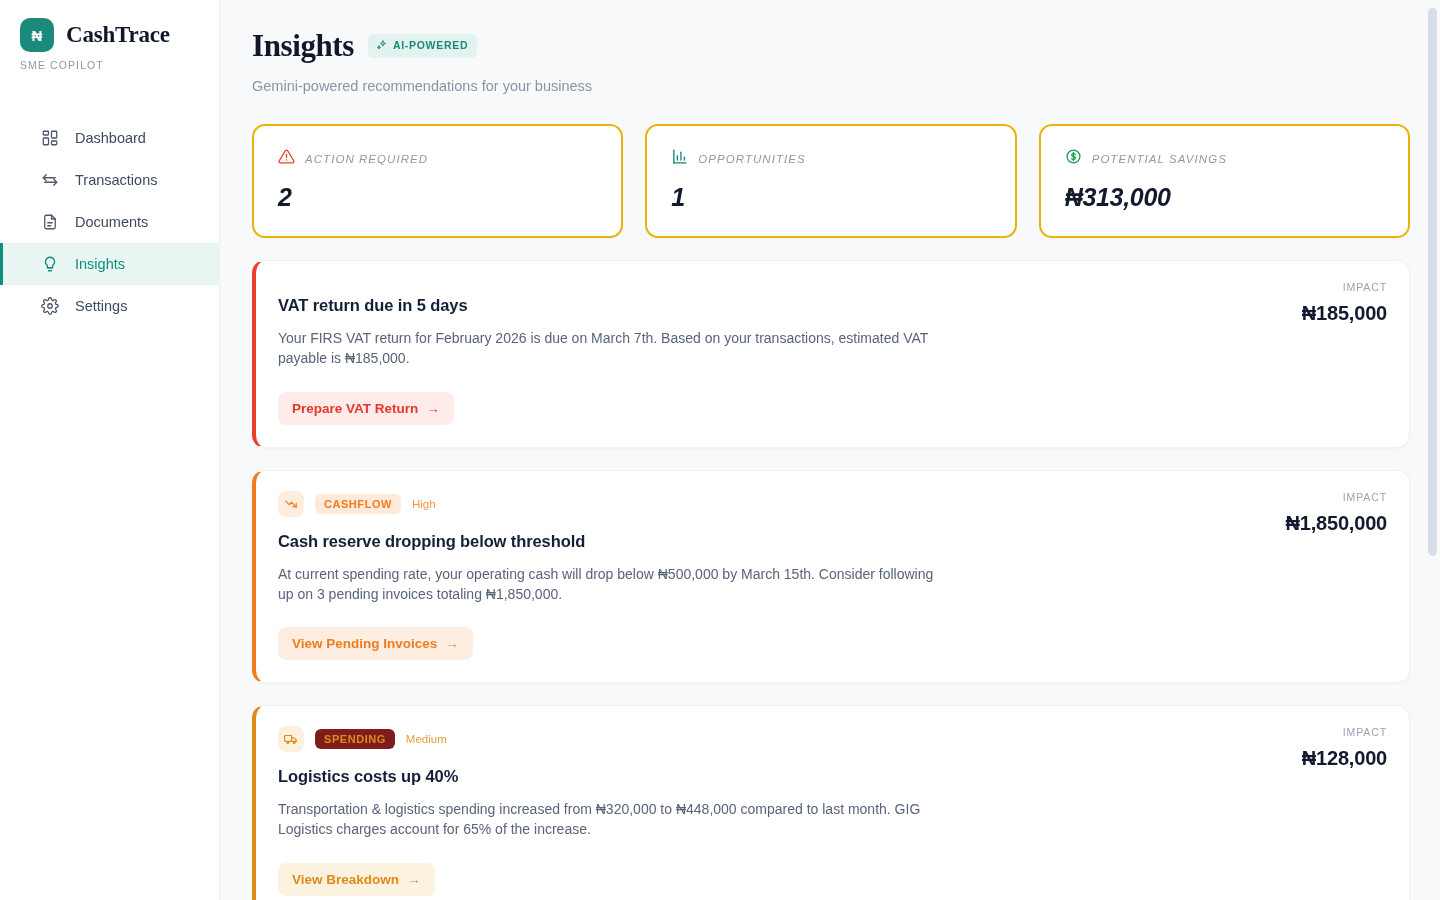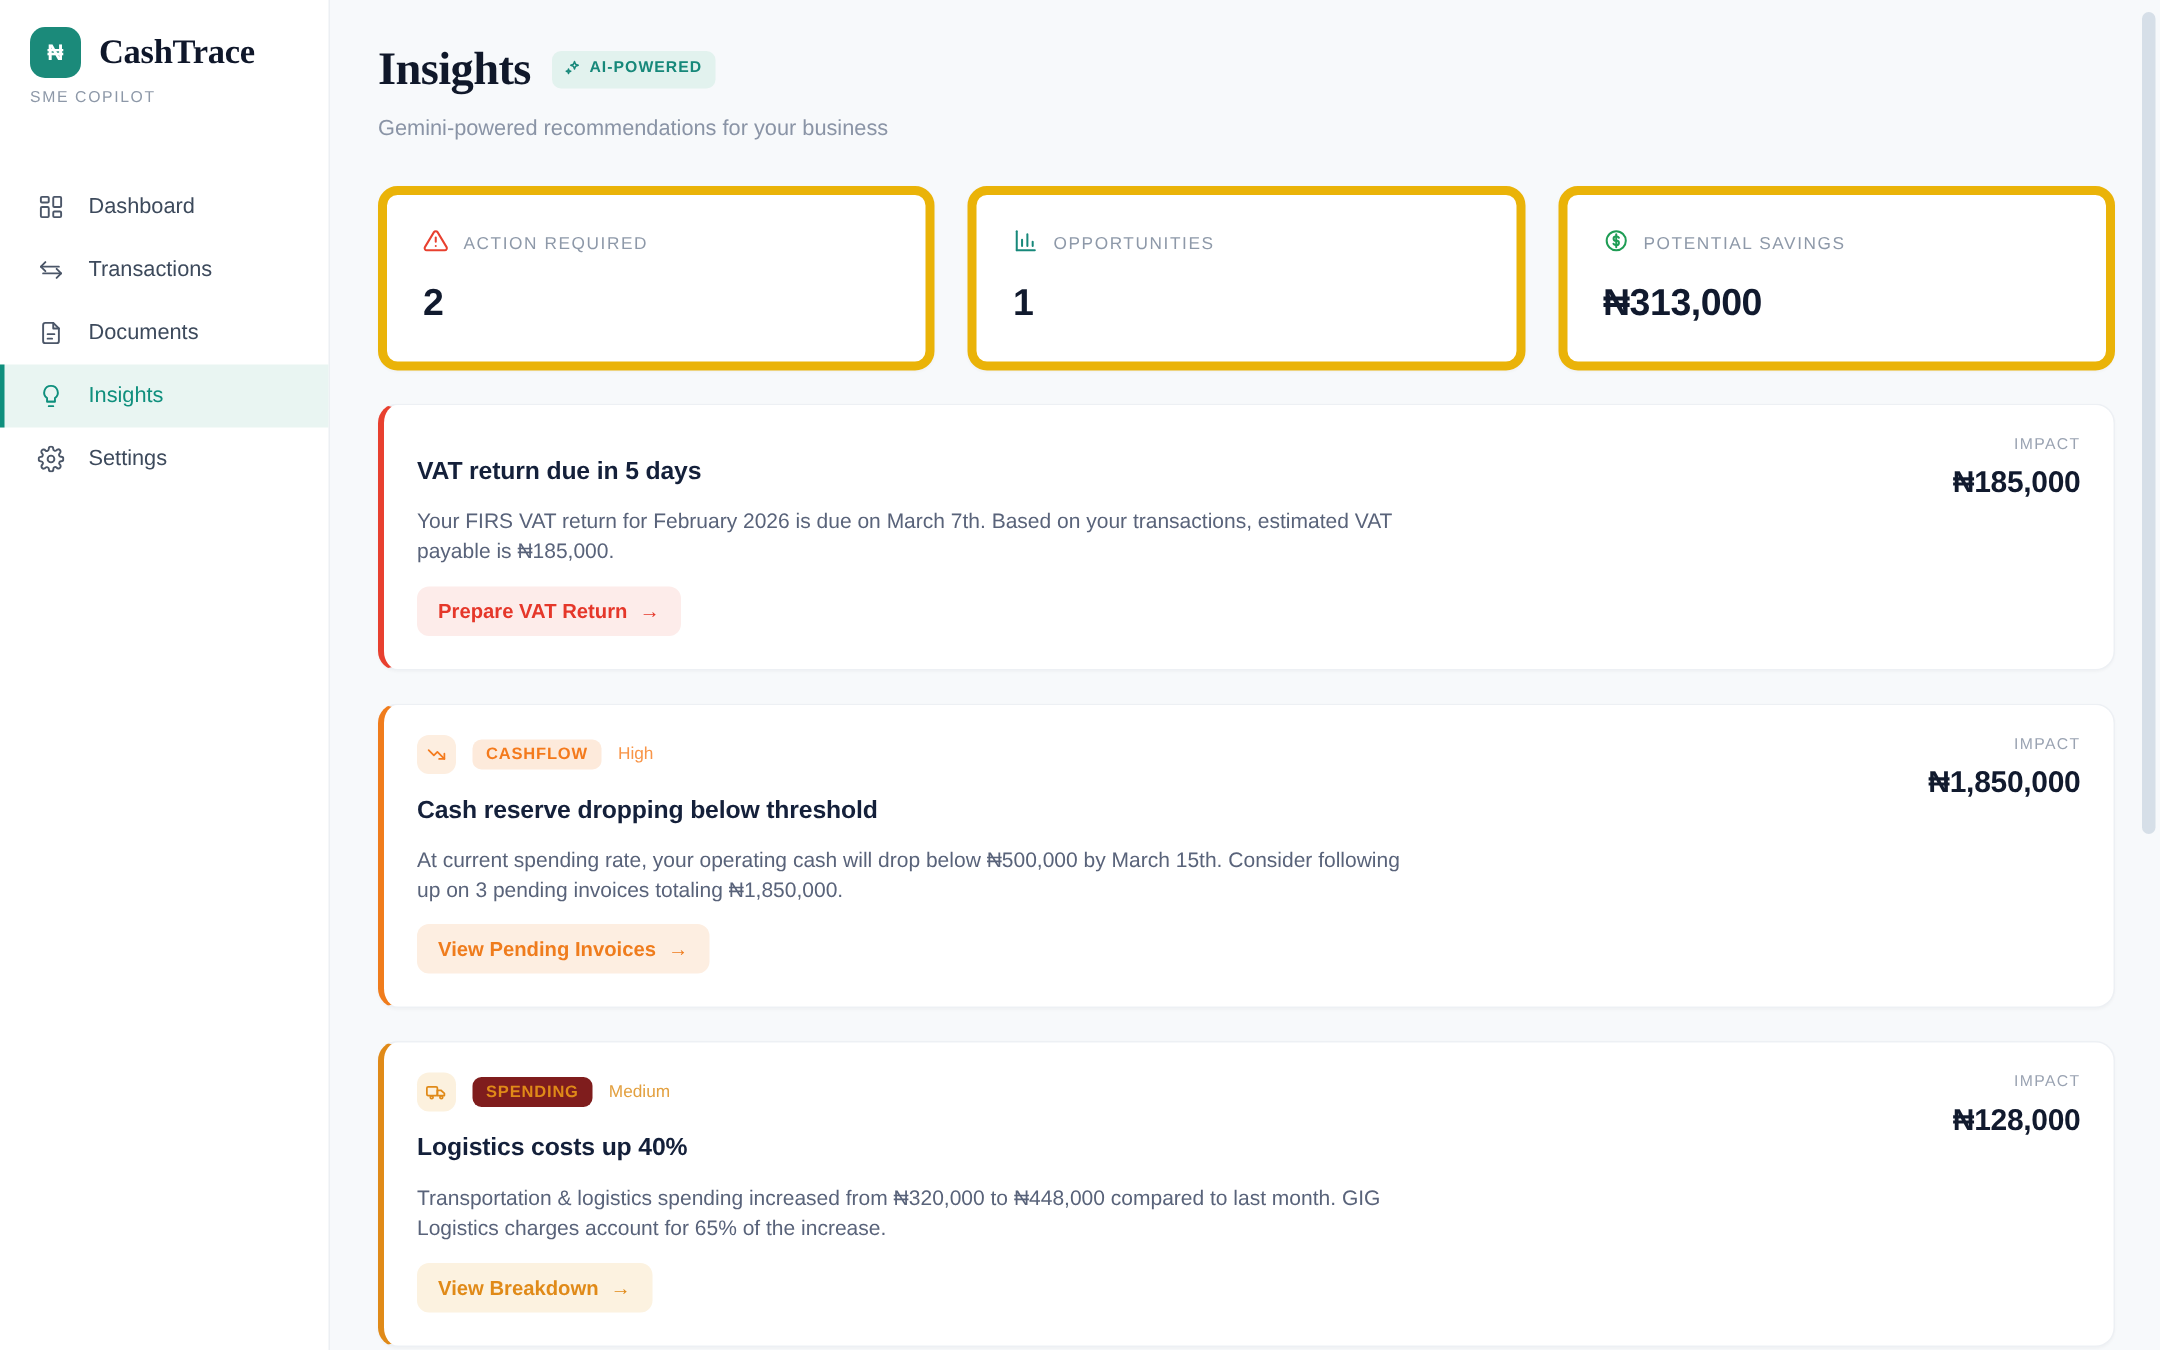--- a/index.html
+++ b/index.html
@@ -69,21 +69,21 @@
   }
 
   .nav {
     margin-top: 46px;
   }
   .nav-item {
     display: flex;
     align-items: center;
     gap: 16px;
     height: 42px;
-    padding-left: 21px;
+    padding-left: 37px;
     color: #3d4a5c;
     font-size: 14.5px;
     border-left: 3px solid transparent;
     cursor: pointer;
     user-select: none;
   }
   .nav-item .nav-ico {
     width: 19px;
     height: 19px;
     display: inline-flex;
@@ -140,25 +140,26 @@
 
   
   .stats {
     display: flex;
     gap: 22px;
     margin-top: 30px;
   }
   .stat-card {
     flex: 1;
     background: #ffffff;
-    border: 6px solid #eab308;
+    border: 2px solid #eab308;
     border-radius: 13px;
     padding: 22px 24px 24px 24px;
     box-shadow: 0 1px 2px rgba(16,24,40,0.03);
     min-height: 101px;
+    font-style: italic;
   }
   .stat-label-row {
     display: flex;
     align-items: center;
     gap: 10px;
   }
   .stat-label {
     font-size: 11.5px;
     letter-spacing: 1.05px;
     color: #8e99a9;
@@ -232,21 +233,21 @@
     letter-spacing: -0.1px;
   }
   .insight-body {
     margin-top: 13px;
     font-size: 14px;
     line-height: 1.45;
     color: #59637a;
     max-width: 670px;
   }
   .cta {
-    margin-top: 13px;
+    margin-top: 23px;
     display: inline-flex;
     align-items: center;
     gap: 8px;
     border: none;
     border-radius: 8px;
     padding: 9px 14px;
     font-size: 13.5px;
     font-weight: bold;
     font-family: "Liberation Sans", sans-serif;
     cursor: pointer;

